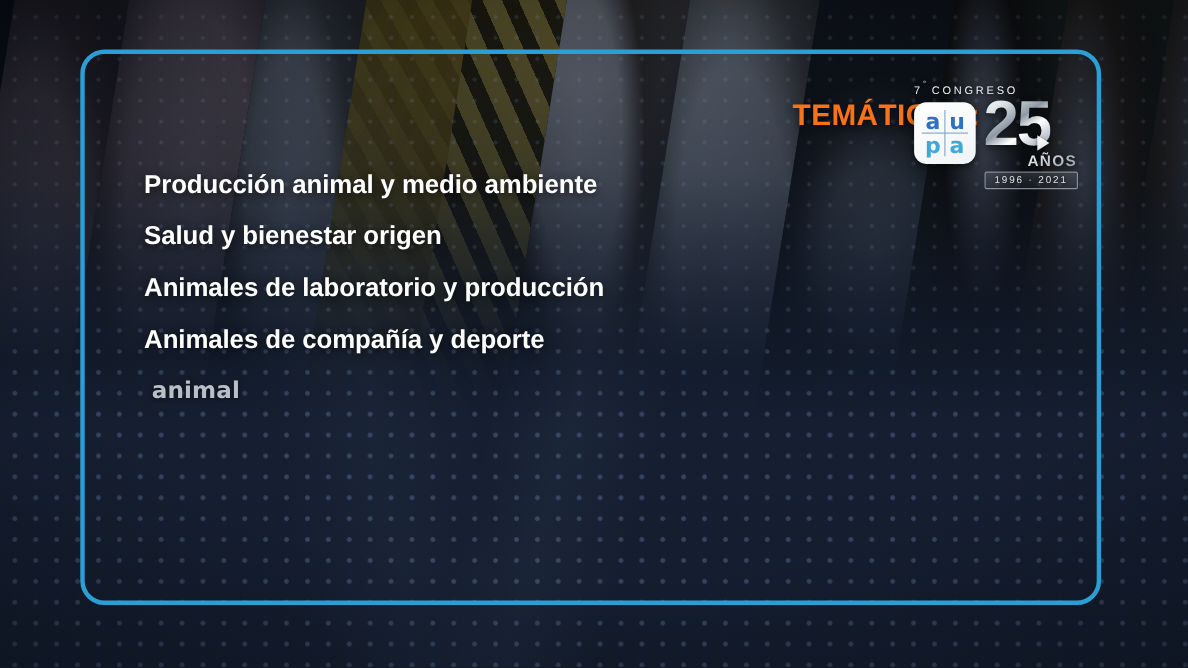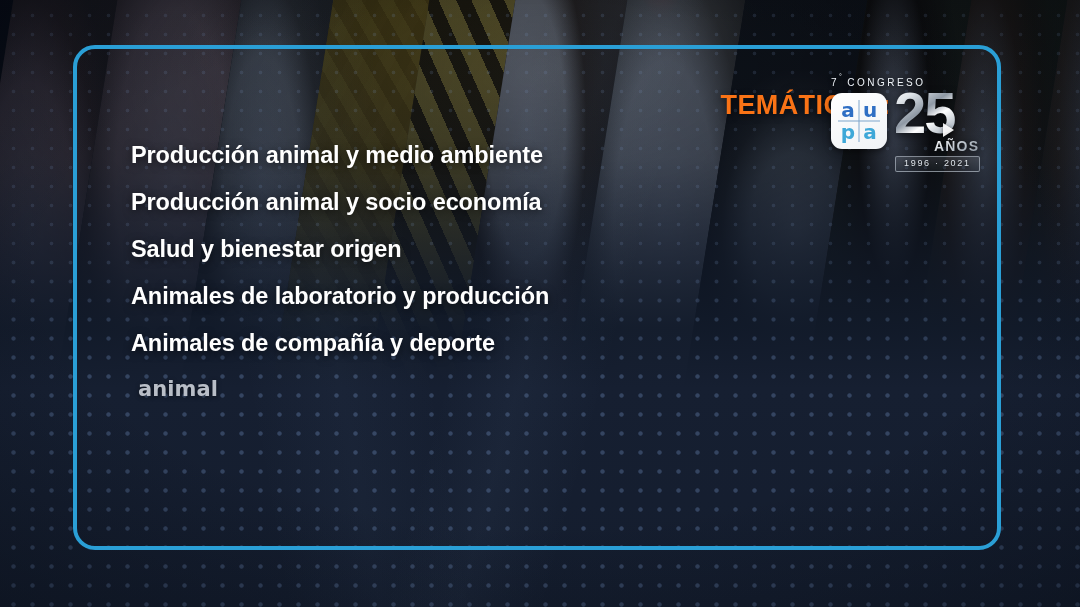--- a/index.html
+++ b/index.html
@@ -186,20 +186,21 @@
   }
 
   .topic-list{ list-style:none; }
   .topic{
     font-size:23.5px;
     font-weight:bold;
     color:#ffffff;
     line-height:1;
     height:47px;
     display:flex;
+    align-items:center;
     letter-spacing:-.1px;
     white-space:nowrap;
     text-shadow:0 2px 9px rgba(0,0,0,.6);
   }
   
   .caption-word{
     font-family:"DejaVu Sans", sans-serif;
     font-weight:bold;
     font-size:21px;
     color:#b9bec7;
@@ -356,23 +357,20 @@
 
   <div id="frame"></div>
 
   <div id="content">
 
     <div id="headline">TEMÁTICAS:</div>
 
     <ul class="topic-list">
       <li class="topic">
         <span>Producción animal y medio ambiente</span>
-      </li>
-      <li class="topic">
-        <span>Producción animal y socio economía</span>
       </li>
       <li class="topic">
         <span>Salud y bienestar origen</span>
       </li>
       <li class="topic">
         <span>Animales de laboratorio y producción</span>
       </li>
       <li class="topic">
         <span>Animales de compañía y deporte</span>
       </li>

